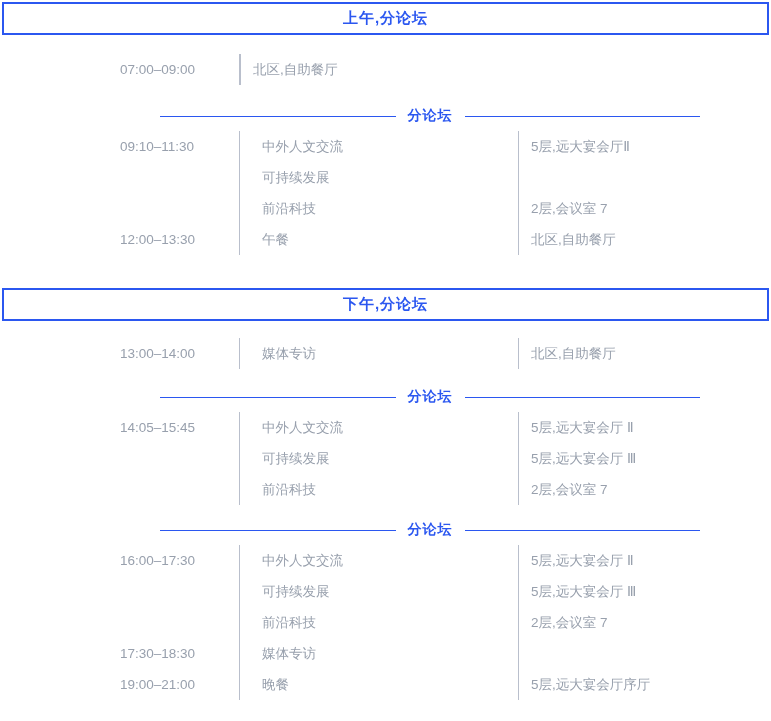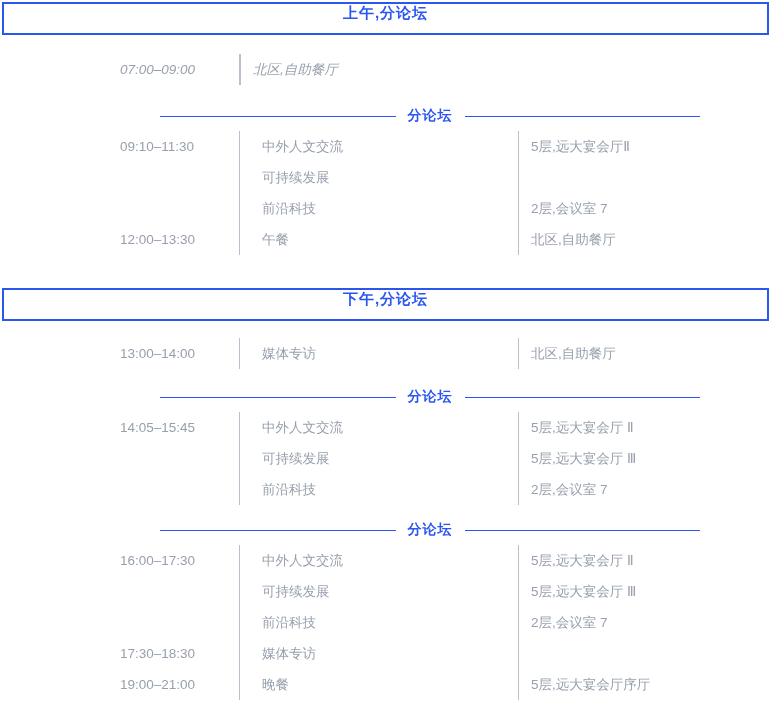--- a/index.html
+++ b/index.html
@@ -5,26 +5,26 @@
   :root{
     --accent:#2b57f0;
     --body-text:#98a0ad;
     --sep:#b9bfcc;
   }
   *{margin:0;padding:0;box-sizing:border-box;}
   html,body{width:771px;height:721px;overflow:hidden;background:#ffffff;
     font-family:"Liberation Sans","DejaVu Sans",sans-serif;}
   .banner{
     margin:2px;border:2px solid var(--accent);height:33px;
-    display:flex;align-items:flex-start;justify-content:center;
+    display:flex;align-items:center;justify-content:center;
     color:var(--accent);font-weight:bold;font-size:15px;letter-spacing:1px;
   }
   .banner.afternoon{margin-top:33px;}
   .rows{display:block;}
-  .rows.m1{margin-top:19px;font-style:italic;}
+  .rows.m1{margin-top:19px;}
   .rows.m3{margin-top:17px;}
   .row{display:flex;align-items:center;height:31px;padding-left:120px;
     color:var(--body-text);font-size:13.5px;}
   .c-time{width:119px;}
   .v-sep{width:1px;align-self:stretch;background:var(--sep);}
   .c-act{width:278px;padding-left:22px;font-weight:bold;font-weight:normal;}
   .c-loc{flex:1;padding-left:12px;}
   .divider{
     height:30px;margin-left:160px;margin-right:71px;
     display:flex;align-items:center;

